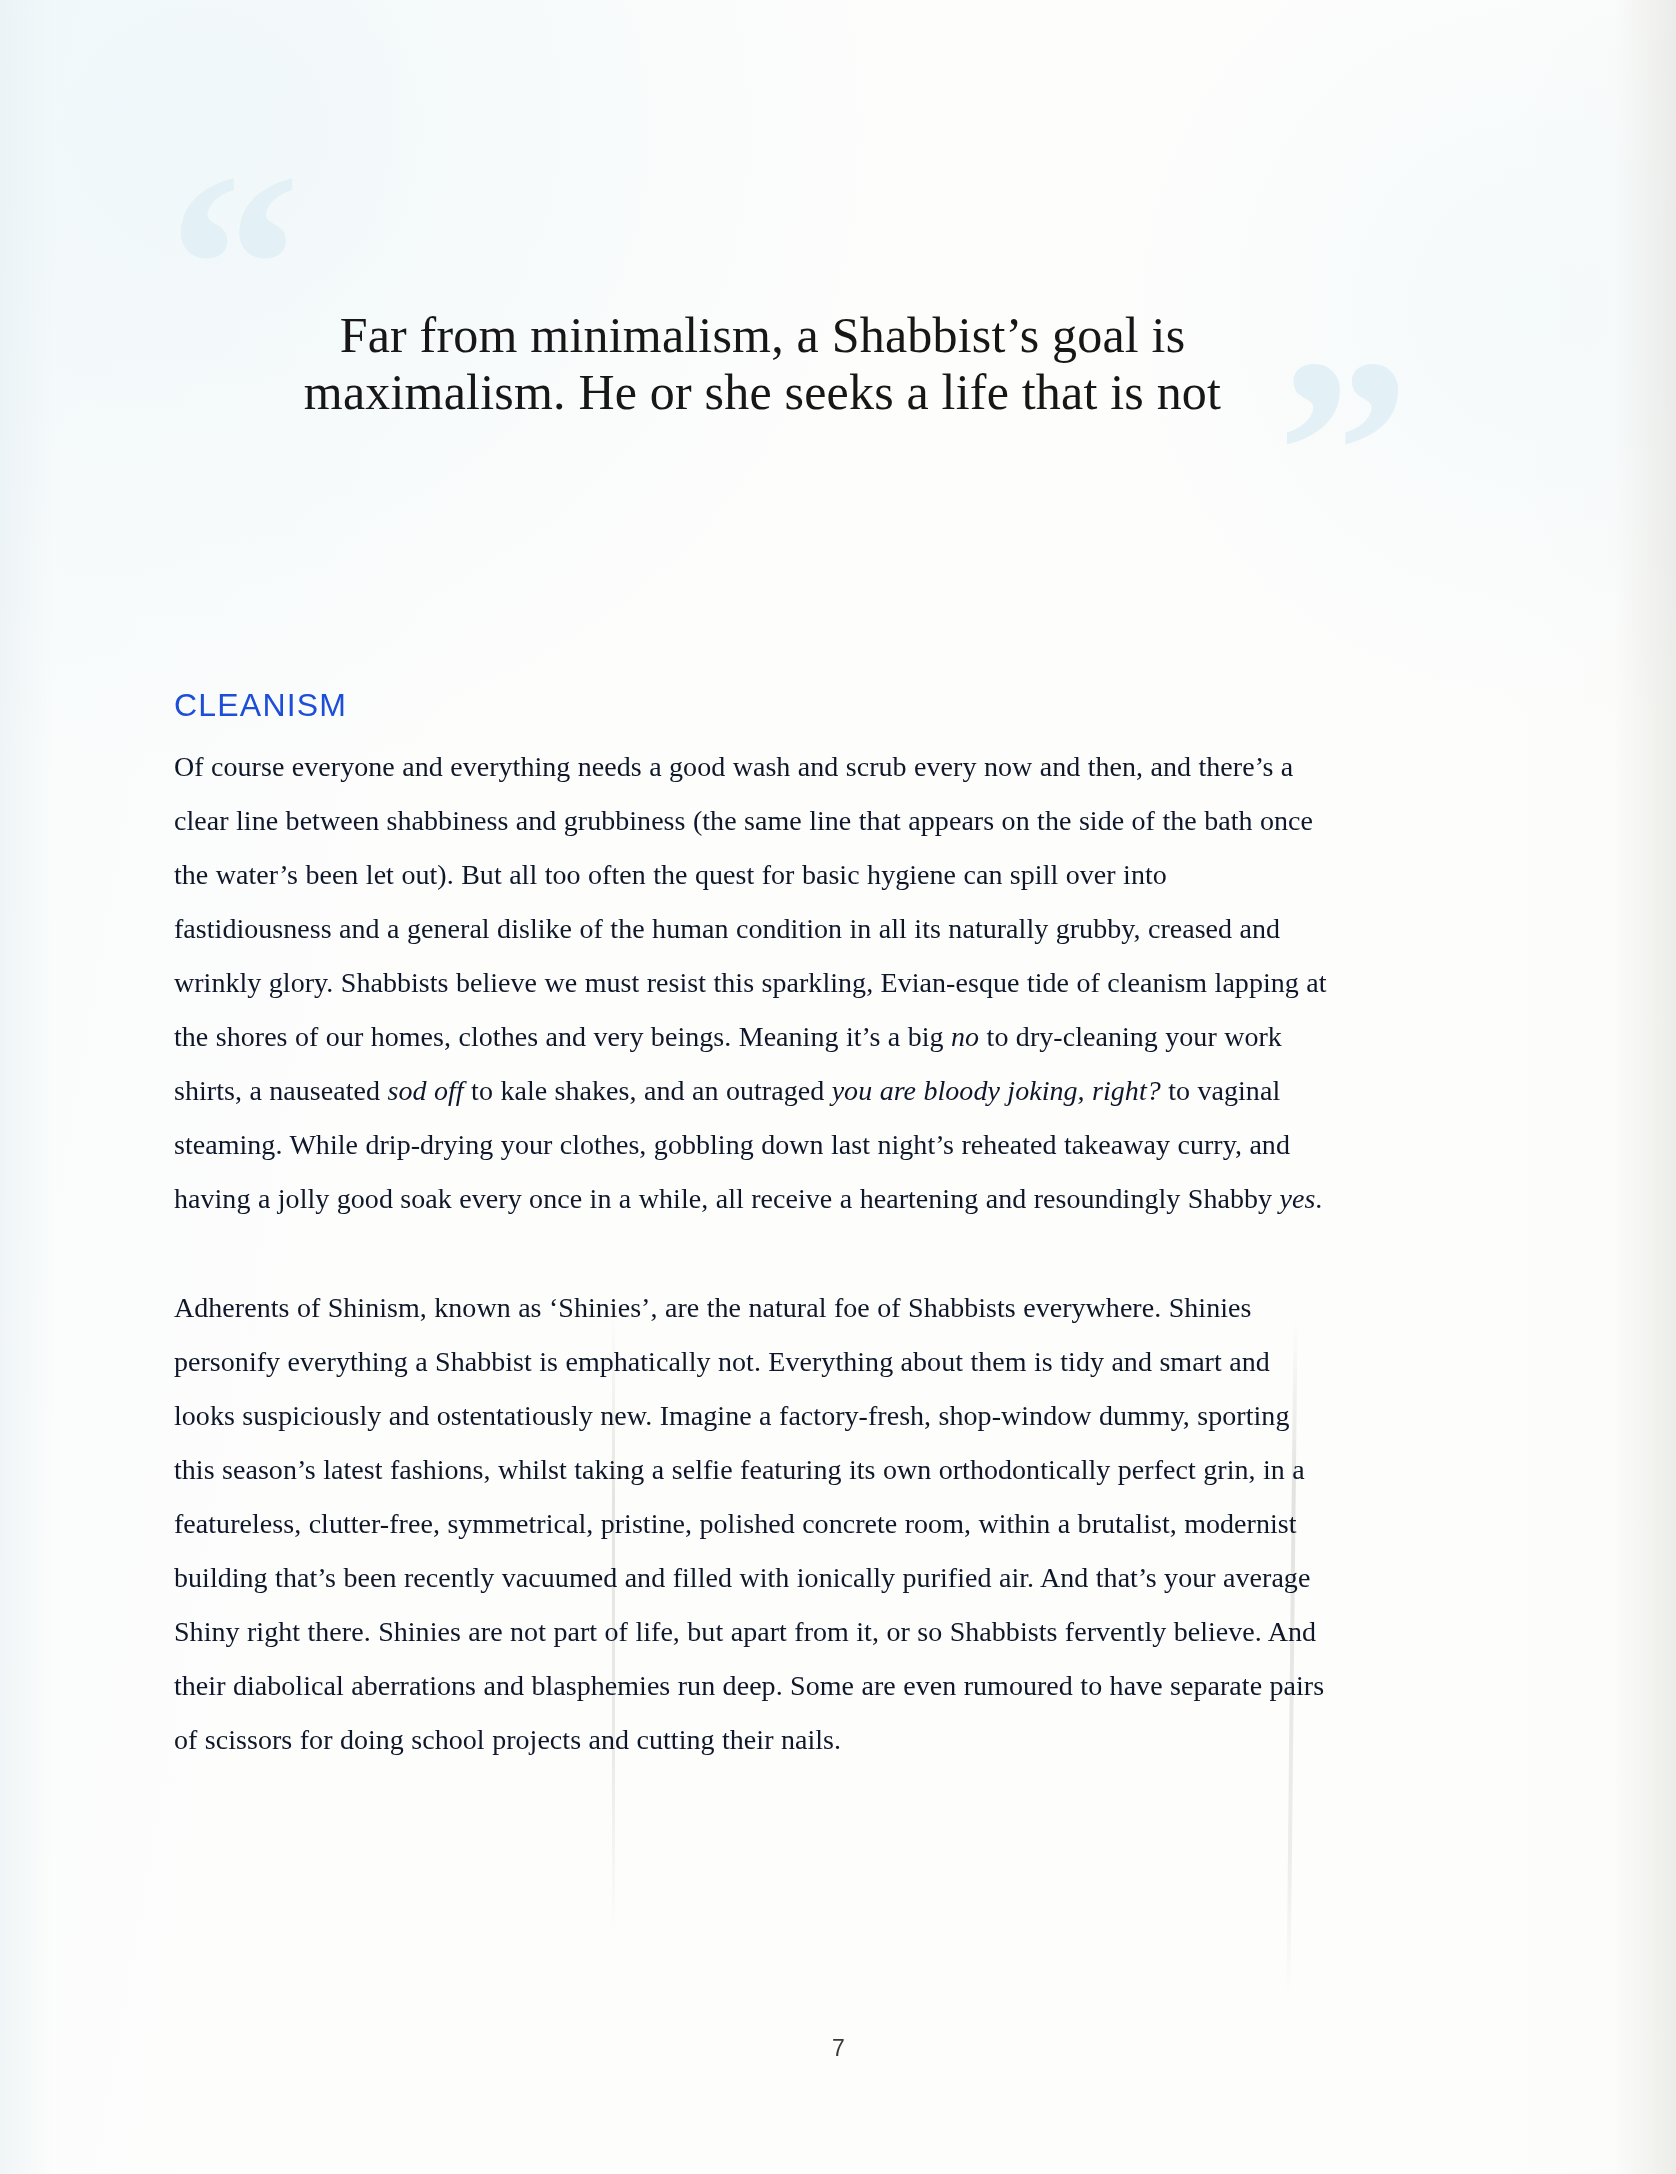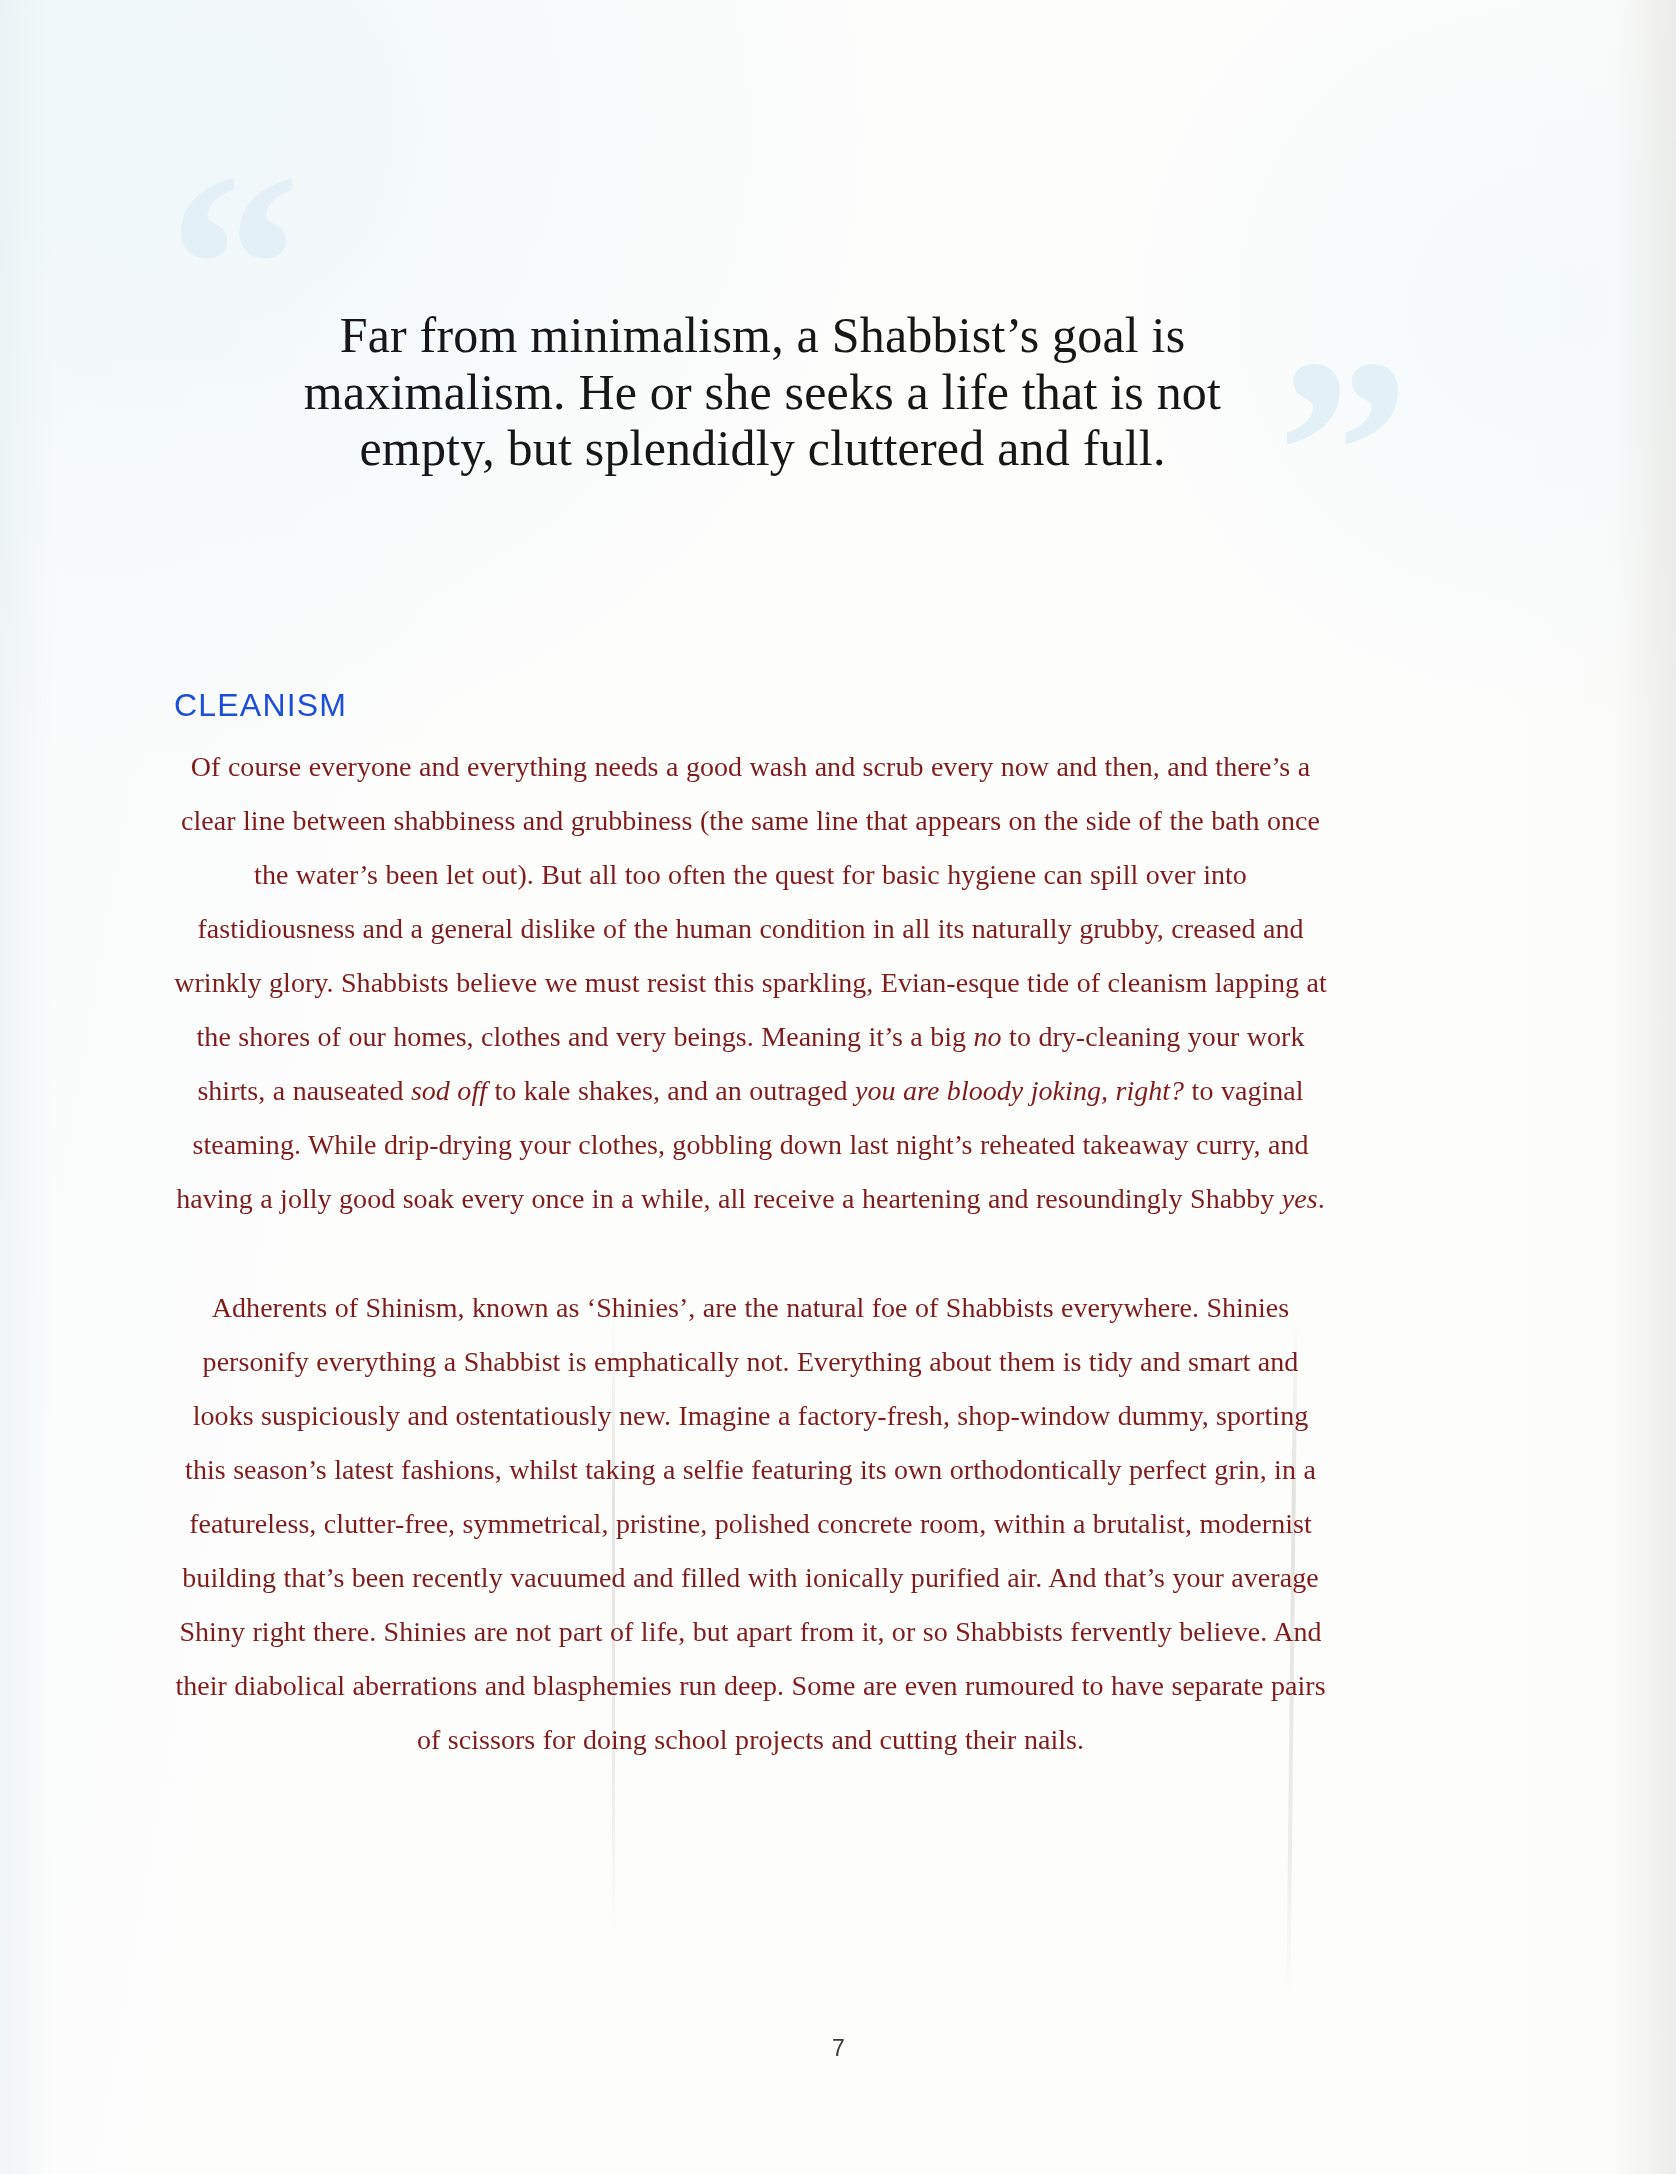--- a/index.html
+++ b/index.html
@@ -125,22 +125,22 @@
     letter-spacing: 1.2px;
     color: #1d4ed8;
     margin: 0 0 16px 0;
   }
 
   p.body-text {
     margin: 0;
     font-family: "Liberation Serif", "DejaVu Serif", serif;
     font-size: 28px;
     line-height: 54px;
-    color: #7f1d1d;
-    text-align: center;
+    color: #0f172a;
+    text-align: left;
     letter-spacing: 0.04px;
     word-spacing: 0.4px;
   }
   p.body-text em {
     font-style: italic;
   }
 
   .folio {
     position: absolute;
     left: 0;
@@ -162,21 +162,20 @@
   <div class="edge-shade"></div>
   <div class="scan-streak"></div>
   <div class="scan-streak-2"></div>
 
   <span class="deco-quote deco-quote-open">“</span>
   <span class="deco-quote deco-quote-close">”</span>
 
   <blockquote class="pull-quote">
     <span class="pq-line">Far from minimalism, a Shabbist’s goal is</span>
     <span class="pq-line">maximalism. He or she seeks a life that is not</span>
-    <span class="pq-line">empty, but splendidly cluttered and full.</span>
   </blockquote>
 
   <div class="content">
 
     <section class="section">
       <h2 class="section-heading">CLEANISM</h2>
       <p class="body-text">Of course everyone and everything needs a good wash and scrub every now and then, and there’s a clear line between shabbiness and grubbiness (the same line that appears on the side of the bath once the water’s been let out). But all too often the quest for basic hygiene can spill over into fastidiousness and a general dislike of the human condition in all its naturally grubby, creased and wrinkly glory. Shabbists believe we must resist this sparkling, Evian-esque tide of cleanism lapping at the shores of our homes, clothes and very beings. Meaning it’s a big <em>no</em> to dry-cleaning your work shirts, a nauseated <em>sod off</em> to kale shakes, and an outraged <em>you are bloody joking, right?</em> to vaginal steaming. While drip-drying your clothes, gobbling down last night’s reheated takeaway curry, and having a jolly good soak every once in a while, all receive a heartening and resoundingly Shabby <em>yes</em>.</p>
     </section>
 
     <section class="section">

